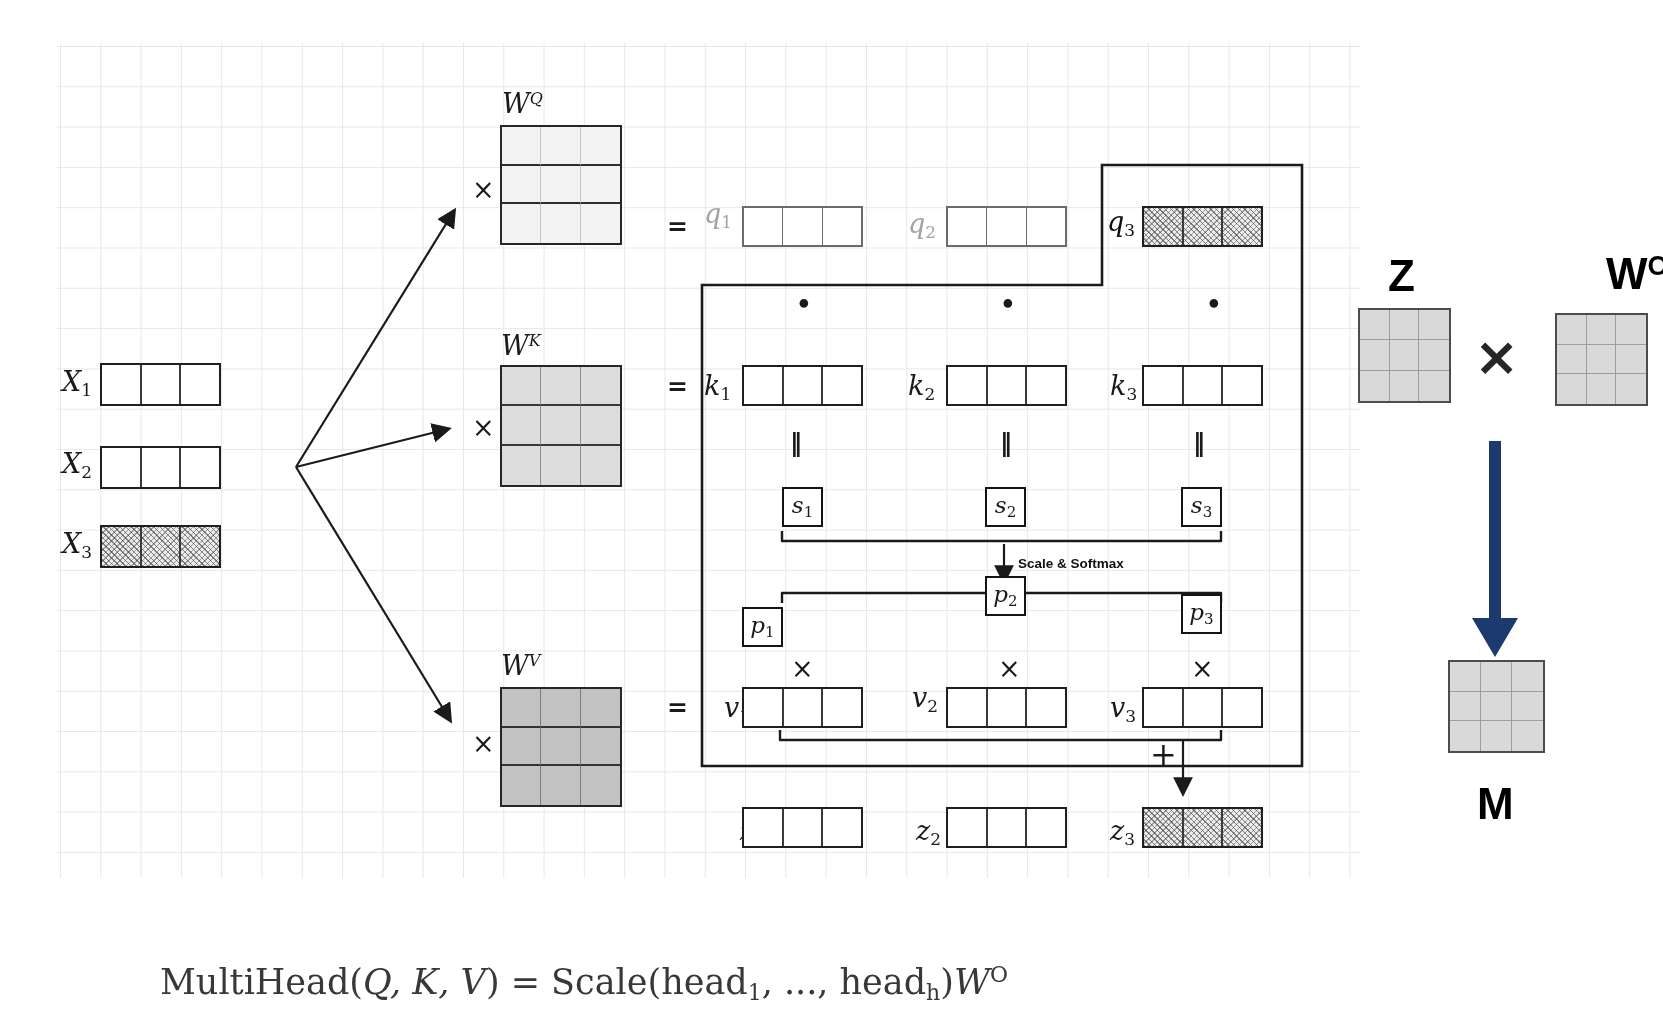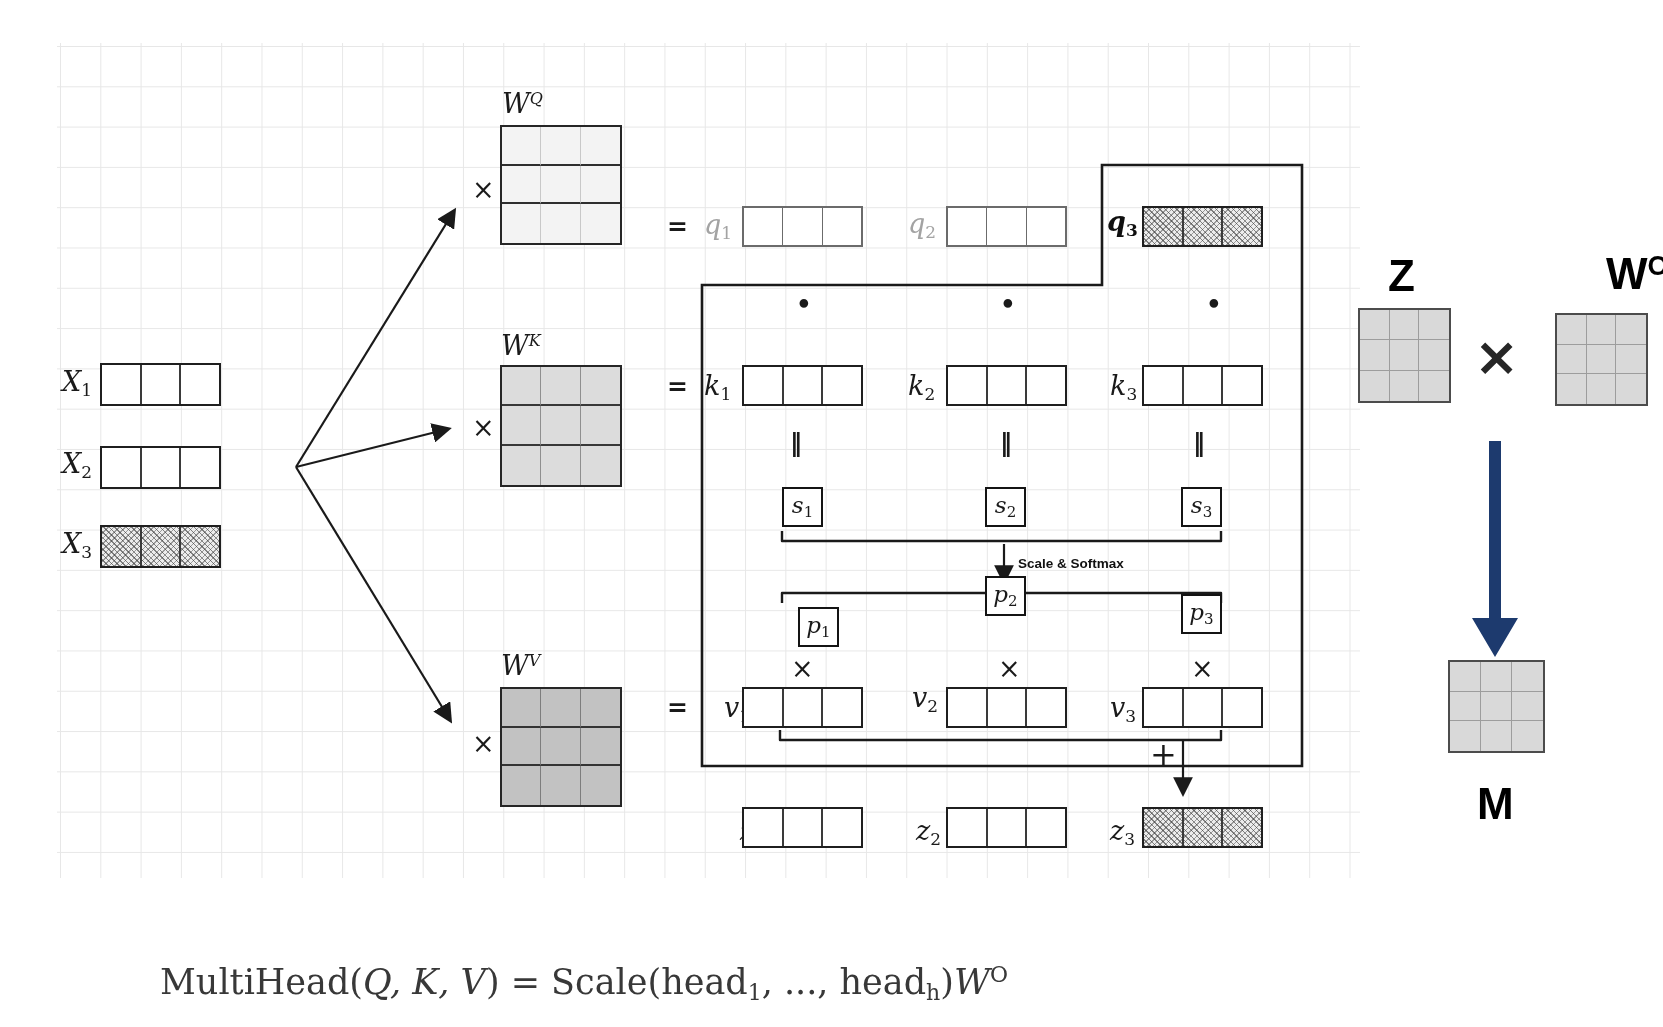--- a/index.html
+++ b/index.html
@@ -8,21 +8,21 @@
   .grid{position:absolute;left:57px;top:43px;width:1303px;height:835px;
         background-image:linear-gradient(to right,#e7e7e7 1px,transparent 1px),
                          linear-gradient(to bottom,#e7e7e7 1px,transparent 1px);
         background-size:40.3px 40.3px;background-position:3px 3px;}
   svg.overlay{position:absolute;left:0;top:0;pointer-events:none;}
   
   .mlab{position:absolute;font-style:italic;font-size:27px;line-height:1;white-space:nowrap;}
   .mlab .sb{font-size:17px;font-style:normal;vertical-align:-5px;}
   .mlab .sp{font-size:16px;font-style:italic;vertical-align:9px;}
   .gray{color:#a3a3a3;}
-  .dk{color:#0f0f0f;font-weight:700;}
+  .dk{color:#0f0f0f;font-weight:400;}
   
   .op{position:absolute;line-height:1;}
   .times{font-size:27px;}
   .eq{font-size:25px;font-weight:700;font-family:"DejaVu Sans",sans-serif;}
   .par{font-size:24px;font-weight:700;font-family:"DejaVu Sans",sans-serif;}
   .dot{font-size:30px;}
   .plus{font-size:32px;}
   
   .vec{position:absolute;width:121px;height:41px;box-sizing:border-box;
        border:2.5px solid #1f1f1f;display:flex;background:#fff;}
@@ -156,21 +156,21 @@
       <i></i>
       <i></i>
       <i></i>
       <i></i>
     </div>
 
   <div class="op eq" style="left:667px;top:214px">=</div>
   <div class="op eq" style="left:667px;top:374px">=</div>
   <div class="op eq" style="left:667px;top:695px">=</div>
 
-  <div class="mlab gray" style="left:704px;top:211px"><span>q</span><span class="sb">1</span></div>
+  <div class="mlab gray" style="left:704px;top:200px"><span>q</span><span class="sb">1</span></div>
   <div class="vec vg" style="left:742px;top:206px">
       <i></i>
       <i></i>
       <i></i>
     </div>
   <div class="mlab gray" style="left:908px;top:210px"><span>q</span><span class="sb">2</span></div>
   <div class="vec vg" style="left:946px;top:206px">
       <i></i>
       <i></i>
       <i></i>
@@ -214,21 +214,21 @@
     </div>
   <div class="sq" style="left:985px;top:487px">
       <span class="t"><span>s</span><span class="sb">2</span></span>
     </div>
   <div class="sq" style="left:1181px;top:487px">
       <span class="t"><span>s</span><span class="sb">3</span></span>
     </div>
 
   <div class="smx" style="left:1018px;top:556px">Scale &amp; Softmax</div>
 
-  <div class="sq" style="left:798px;top:607px">
+  <div class="sq" style="left:742px;top:607px">
       <span class="t"><span>p</span><span class="sb">1</span></span>
     </div>
   <div class="sq" style="left:985px;top:576px">
       <span class="t"><span>p</span><span class="sb">2</span></span>
     </div>
   <div class="sq" style="left:1181px;top:594px">
       <span class="t"><span>p</span><span class="sb">3</span></span>
     </div>
 
   <div class="op times" style="left:791px;top:655px">×</div>

